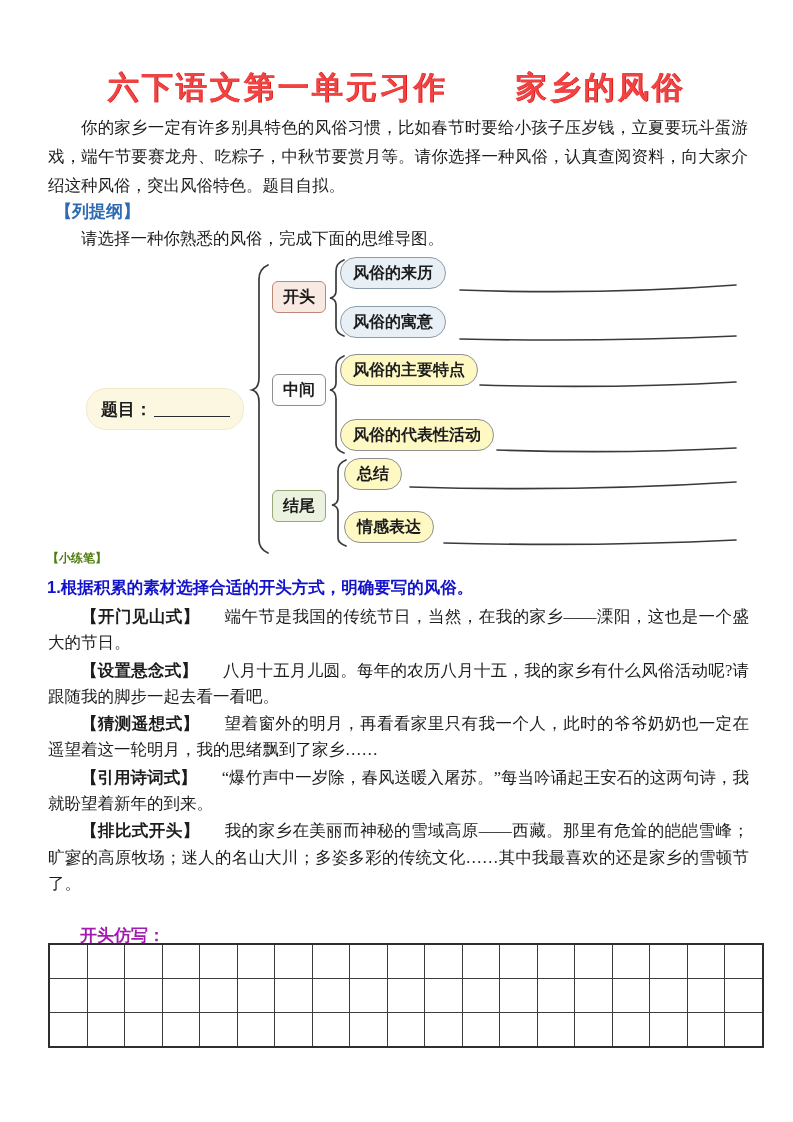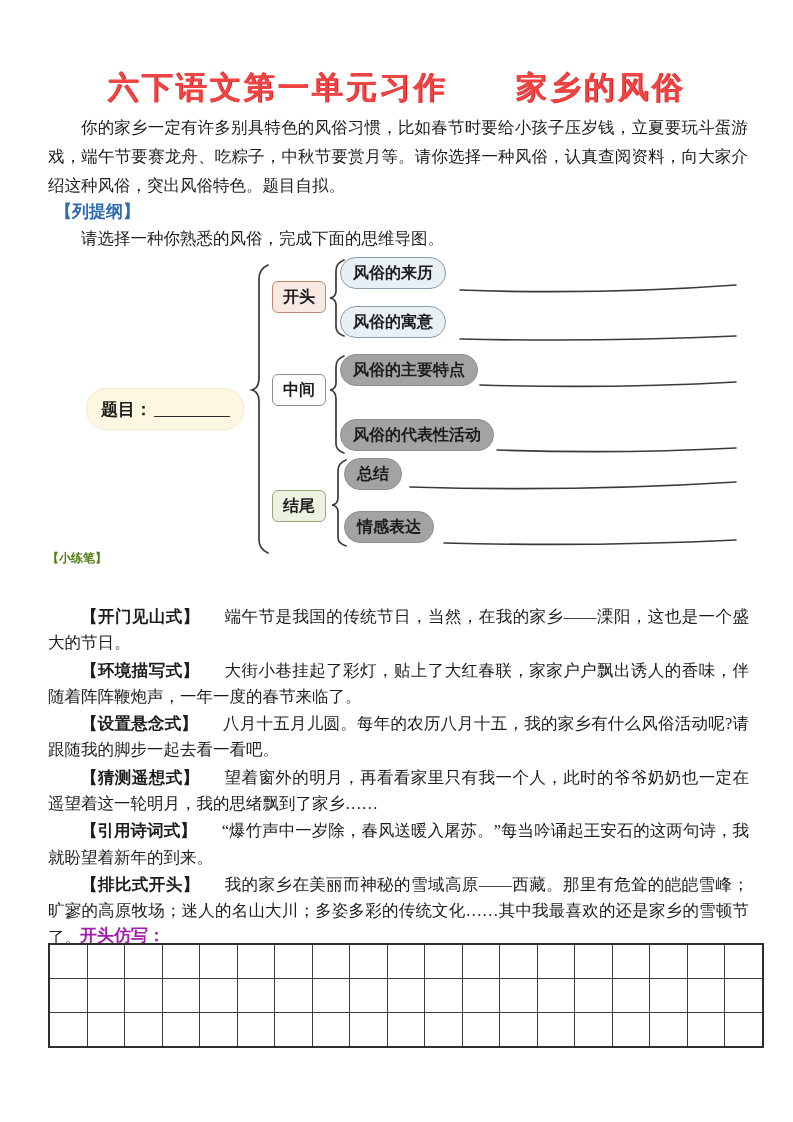--- a/index.html
+++ b/index.html
@@ -52,21 +52,21 @@
   .mm-root .blankline{
     display:inline-block;width:76px;height:1px;
     border-bottom:1.6px solid #2a2a2a;margin-left:2px;margin-top:14px;
   }
   .mm-node{width:54px;height:32px;border-radius:6px;}
   .mm-node-start{left:272px;top:29px;background:#f9e9e3;border:1.6px solid #bf8875;}
   .mm-node-middle{left:272px;top:122px;background:#fdfdfd;border:1.6px solid #8f8f8f;}
   .mm-node-end{left:272px;top:238px;background:#ebf2df;border:1.6px solid #97a87b;}
   .mm-branch{
     height:32px;border-radius:16px;padding:0 12px;
-    background:#a3a3a3;border:1.4px solid #8f8f8f;
+    background:#fef9c3;border:1.4px solid #8f8f8f;
   }
   .mm-branch-blue{background:#e8f0f6;border-color:#8a9bab;}
   .mm-b1{left:340px;top:5px;}
   .mm-b2{left:340px;top:54px;}
   .mm-b3{left:340px;top:102px;}
   .mm-b4{left:340px;top:167px;}
   .mm-b5{left:344px;top:206px;}
   .mm-b6{left:344px;top:259px;}
   
   .practice-header{
@@ -147,24 +147,24 @@
 
     <div class="mm-box mm-branch mm-branch-blue mm-b1">风俗的来历</div>
     <div class="mm-box mm-branch mm-branch-blue mm-b2">风俗的寓意</div>
     <div class="mm-box mm-branch mm-b3">风俗的主要特点</div>
     <div class="mm-box mm-branch mm-b4">风俗的代表性活动</div>
     <div class="mm-box mm-branch mm-b5">总结</div>
     <div class="mm-box mm-branch mm-b6">情感表达</div>
   </div>
 
   <p class="practice-header">【小练笔】</p>
+  <p class="practice-task">1.根据积累的素材选择合适的开头方式，明确要写的风俗。</p>
 
   <div class="examples">
     <p class="example"><span class="tag">【开门见山式】</span><span>端午节是我国的传统节日，当然，在我的家乡——溧阳，这也是一个盛大的节日。</span></p>
-    <p class="example"><span class="tag">【环境描写式】</span><span>大街小巷挂起了彩灯，贴上了大红春联，家家户户飘出诱人的香味，伴随着阵阵鞭炮声，一年一度的春节来临了。</span></p>
     <p class="example"><span class="tag">【设置悬念式】</span><span>八月十五月儿圆。每年的农历八月十五，我的家乡有什么风俗活动呢?请跟随我的脚步一起去看一看吧。</span></p>
     <p class="example"><span class="tag">【猜测遥想式】</span><span>望着窗外的明月，再看看家里只有我一个人，此时的爷爷奶奶也一定在遥望着这一轮明月，我的思绪飘到了家乡……</span></p>
     <p class="example"><span class="tag">【引用诗词式】</span><span>“爆竹声中一岁除，春风送暖入屠苏。”每当吟诵起王安石的这两句诗，我就盼望着新年的到来。</span></p>
     <p class="example"><span class="tag">【排比式开头】</span><span>我的家乡在美丽而神秘的雪域高原——西藏。那里有危耸的皑皑雪峰；旷寥的高原牧场；迷人的名山大川；多姿多彩的传统文化……其中我最喜欢的还是家乡的雪顿节了。</span></p>
   </div>
 
   <p class="copy-label">开头仿写：</p>
 
   <table class="copy-grid">
     <tbody>

